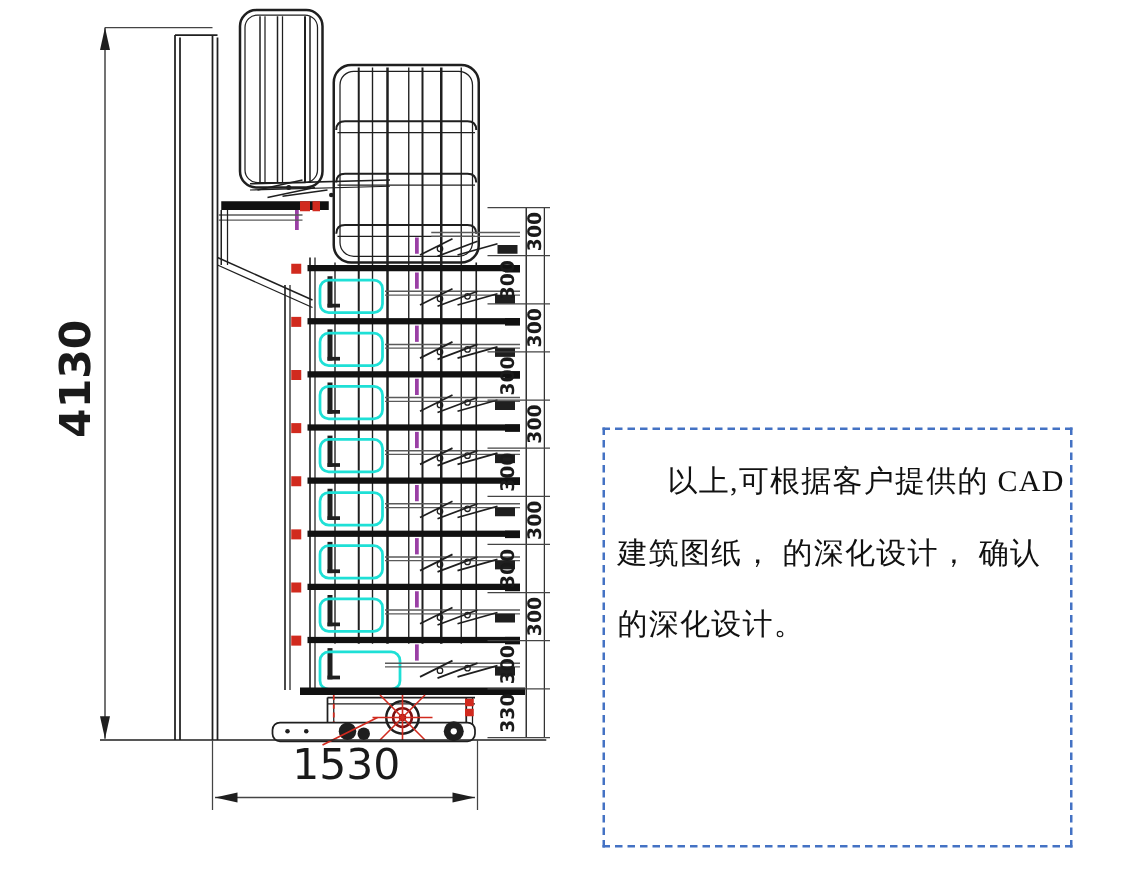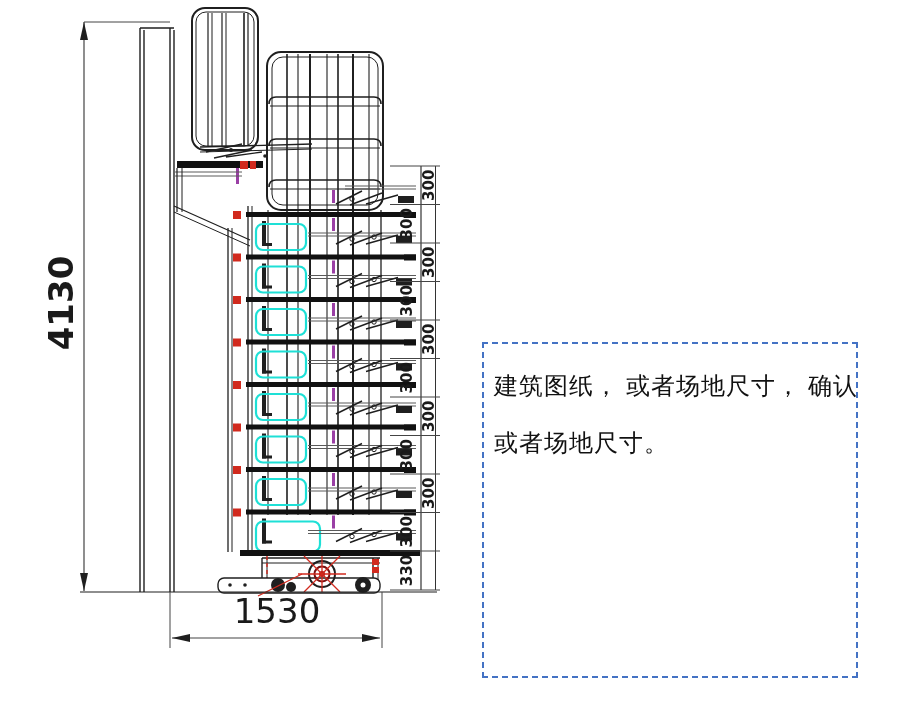--- a/index.html
+++ b/index.html
@@ -293,16 +293,17 @@
         <text x="407" y="377.75" transform="rotate(-90 407 377.75)" font-size="15" font-weight="700" fill="#1a1a1a" text-anchor="middle" dominant-baseline="middle">300</text>
         <text x="429" y="416.25" transform="rotate(-90 429 416.25)" font-size="15" font-weight="700" fill="#1a1a1a" text-anchor="middle" dominant-baseline="middle">300</text>
         <text x="407" y="454.75" transform="rotate(-90 407 454.75)" font-size="15" font-weight="700" fill="#1a1a1a" text-anchor="middle" dominant-baseline="middle">300</text>
         <text x="429" y="493.25" transform="rotate(-90 429 493.25)" font-size="15" font-weight="700" fill="#1a1a1a" text-anchor="middle" dominant-baseline="middle">300</text>
         <text x="407" y="531.75" transform="rotate(-90 407 531.75)" font-size="15" font-weight="700" fill="#1a1a1a" text-anchor="middle" dominant-baseline="middle">300</text>
         <text x="407" y="570.5" transform="rotate(-90 407 570.5)" font-size="15" font-weight="700" fill="#1a1a1a" text-anchor="middle" dominant-baseline="middle">330</text>
       </g>
   </svg>
 
   <div id="note-box">
-    <div class="note-line">建筑图纸， 或者场地尺寸， 确认</div>
-    <div class="note-line">或者场地尺寸。</div>
+    <div class="note-line first">以上,可根据客户提供的 CAD</div>
+    <div class="note-line">建筑图纸， 的深化设计， 确认</div>
+    <div class="note-line">的深化设计。</div>
   </div>
 </div>
 
 </body></html>

